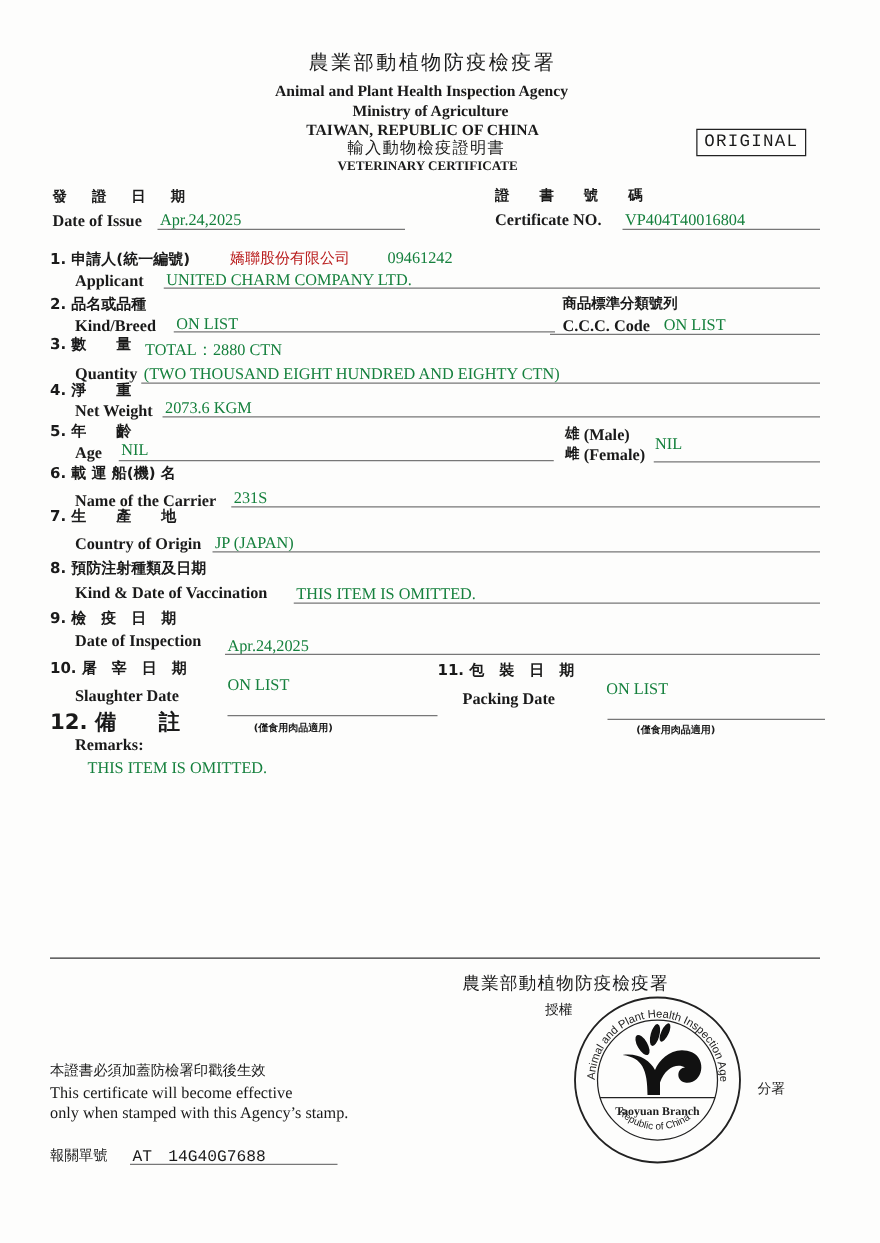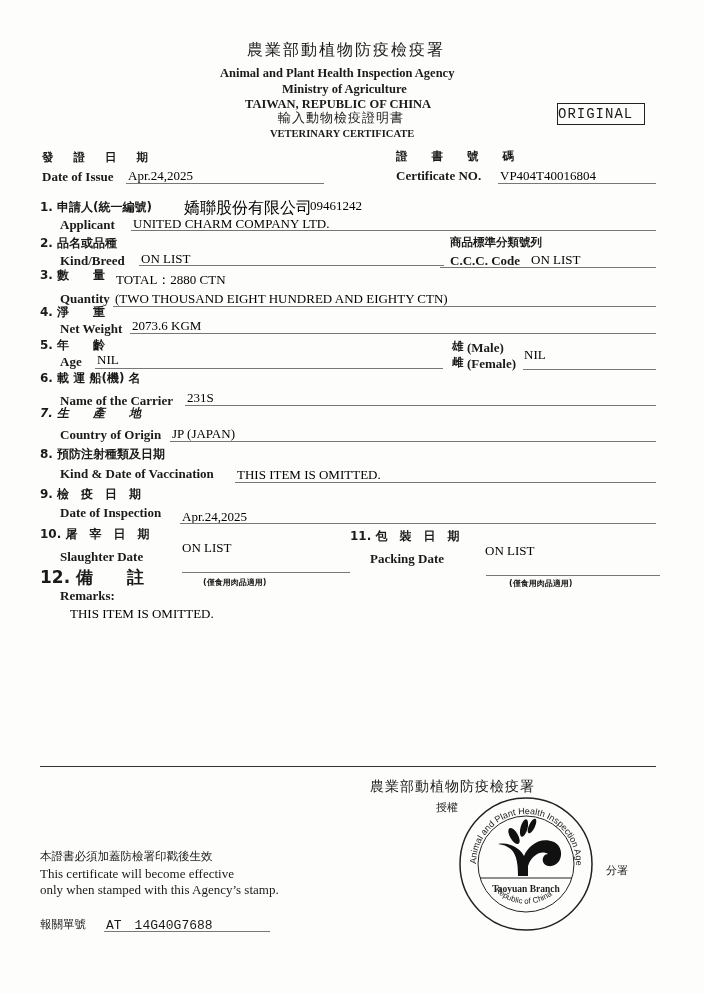--- a/index.html
+++ b/index.html
@@ -3,25 +3,25 @@
 <meta charset="utf-8">
 <style>
   html, body { margin:0; padding:0; }
   body { width:704px; height:994px; background:#fdfdfc; position:relative; overflow:hidden;
          font-family:"Liberation Serif","DejaVu Serif",serif; color:#1a1a1a; }
   .abs { position:absolute; white-space:nowrap; }
   .zh-head { font-family:"DejaVu Serif",serif; font-size:16px; letter-spacing:2px; }
   .hdr-b { font-weight:bold; font-size:12.5px; }
   .zh-b { font-family:"DejaVu Sans",sans-serif; font-weight:bold; font-size:11.5px; }
   .lbl { font-weight:bold; font-size:13px; }
-  .val { font-size:13px; color:#000000; }
+  .val { font-size:13px; color:#15803d; }
   .line { position:absolute; height:0; border-top:1px solid #777; }
   .small-zh { font-family:"DejaVu Sans",sans-serif; font-size:8px; font-weight:bold; }
   .original { position:absolute; left:557px; top:103px; width:86px; height:20px; border:1.5px solid #222;
-              font-family:"Liberation Mono","DejaVu Sans Mono",monospace; font-size:14px; line-height:20px; letter-spacing:1px; }
+              font-family:"Liberation Mono","DejaVu Sans Mono",monospace; font-size:14px; text-align:center; line-height:20px; letter-spacing:1px; }
   .stamp { position:absolute; left:458px; top:796px; width:136px; height:136px; }
 </style>
 </head>
 <body>
 
 <div class="abs zh-head" style="left:247px;top:40px;">農業部動植物防疫檢疫署</div>
 <div class="abs hdr-b" style="left:220px;top:66px;">Animal and Plant Health Inspection Agency</div>
 <div class="abs hdr-b" style="left:282px;top:82px;">Ministry of Agriculture</div>
 <div class="abs hdr-b" style="left:245px;top:97px;">TAIWAN, REPUBLIC OF CHINA</div>
 <div class="abs" style="left:278px;top:109px;font-family:'DejaVu Serif',serif;font-size:13px;letter-spacing:1px;">輸入動物檢疫證明書</div>
@@ -32,21 +32,21 @@
 <div class="abs lbl" style="left:42px;top:169px;">Date of Issue</div>
 <div class="abs val" style="left:128px;top:168px;">Apr.24,2025</div>
 <div class="line" style="left:126px;top:183px;width:198px;"></div>
 
 <div class="abs zh-b" style="left:396px;top:149px;letter-spacing:10px;">證 書 號 碼</div>
 <div class="abs lbl" style="left:396px;top:168px;">Certificate NO.</div>
 <div class="abs val" style="left:500px;top:168px;">VP404T40016804</div>
 <div class="line" style="left:498px;top:183px;width:158px;"></div>
 
 <div class="abs zh-b" style="left:40px;top:199px;font-size:12px;">1. 申請人(統一編號)</div>
-<div class="abs" style="left:184px;top:198px;font-family:'DejaVu Sans',sans-serif;font-size:16px;color:#000000;">嬌聯股份有限公司</div>
+<div class="abs" style="left:184px;top:198px;font-family:'DejaVu Sans',sans-serif;font-size:12px;color:#b91c1c;">嬌聯股份有限公司</div>
 <div class="abs val" style="left:310px;top:198px;">09461242</div>
 <div class="abs lbl" style="left:60px;top:217px;">Applicant</div>
 <div class="abs val" style="left:133px;top:216px;">UNITED CHARM COMPANY LTD.</div>
 <div class="line" style="left:131px;top:230px;width:525px;"></div>
 
 <div class="abs zh-b" style="left:40px;top:235px;font-size:12px;">2. 品名或品種</div>
 <div class="abs lbl" style="left:60px;top:253px;">Kind/Breed</div>
 <div class="abs val" style="left:141px;top:251px;">ON LIST</div>
 <div class="line" style="left:139px;top:265px;width:305px;"></div>
 <div class="abs zh-b" style="left:450px;top:235px;">商品標準分類號列</div>
@@ -74,21 +74,21 @@
 <div class="abs zh-b" style="left:452px;top:355px;">雌</div>
 <div class="abs lbl" style="left:467px;top:356px;">(Female)</div>
 <div class="abs val" style="left:524px;top:347px;">NIL</div>
 <div class="line" style="left:523px;top:369px;width:133px;"></div>
 
 <div class="abs zh-b" style="left:40px;top:370px;font-size:12px;">6. 載 運 船(機) 名</div>
 <div class="abs lbl" style="left:60px;top:393px;">Name of the Carrier</div>
 <div class="abs val" style="left:187px;top:390px;">231S</div>
 <div class="line" style="left:185px;top:405px;width:471px;"></div>
 
-<div class="abs zh-b" style="left:40px;top:405px;font-size:12px;font-style:italic;">7. 生　　產　　地</div>
+<div class="abs zh-b" style="left:40px;top:405px;font-size:12px;">7. 生　　產　　地</div>
 <div class="abs lbl" style="left:60px;top:427px;">Country of Origin</div>
 <div class="abs val" style="left:172px;top:426px;">JP (JAPAN)</div>
 <div class="line" style="left:170px;top:441px;width:486px;"></div>
 
 <div class="abs zh-b" style="left:40px;top:446px;font-size:12px;">8. 預防注射種類及日期</div>
 <div class="abs lbl" style="left:60px;top:466px;">Kind &amp; Date of Vaccination</div>
 <div class="abs val" style="left:237px;top:467px;">THIS ITEM IS OMITTED.</div>
 <div class="line" style="left:235px;top:482px;width:421px;"></div>
 
 <div class="abs zh-b" style="left:40px;top:486px;font-size:12px;">9. 檢　疫　日　期</div>

